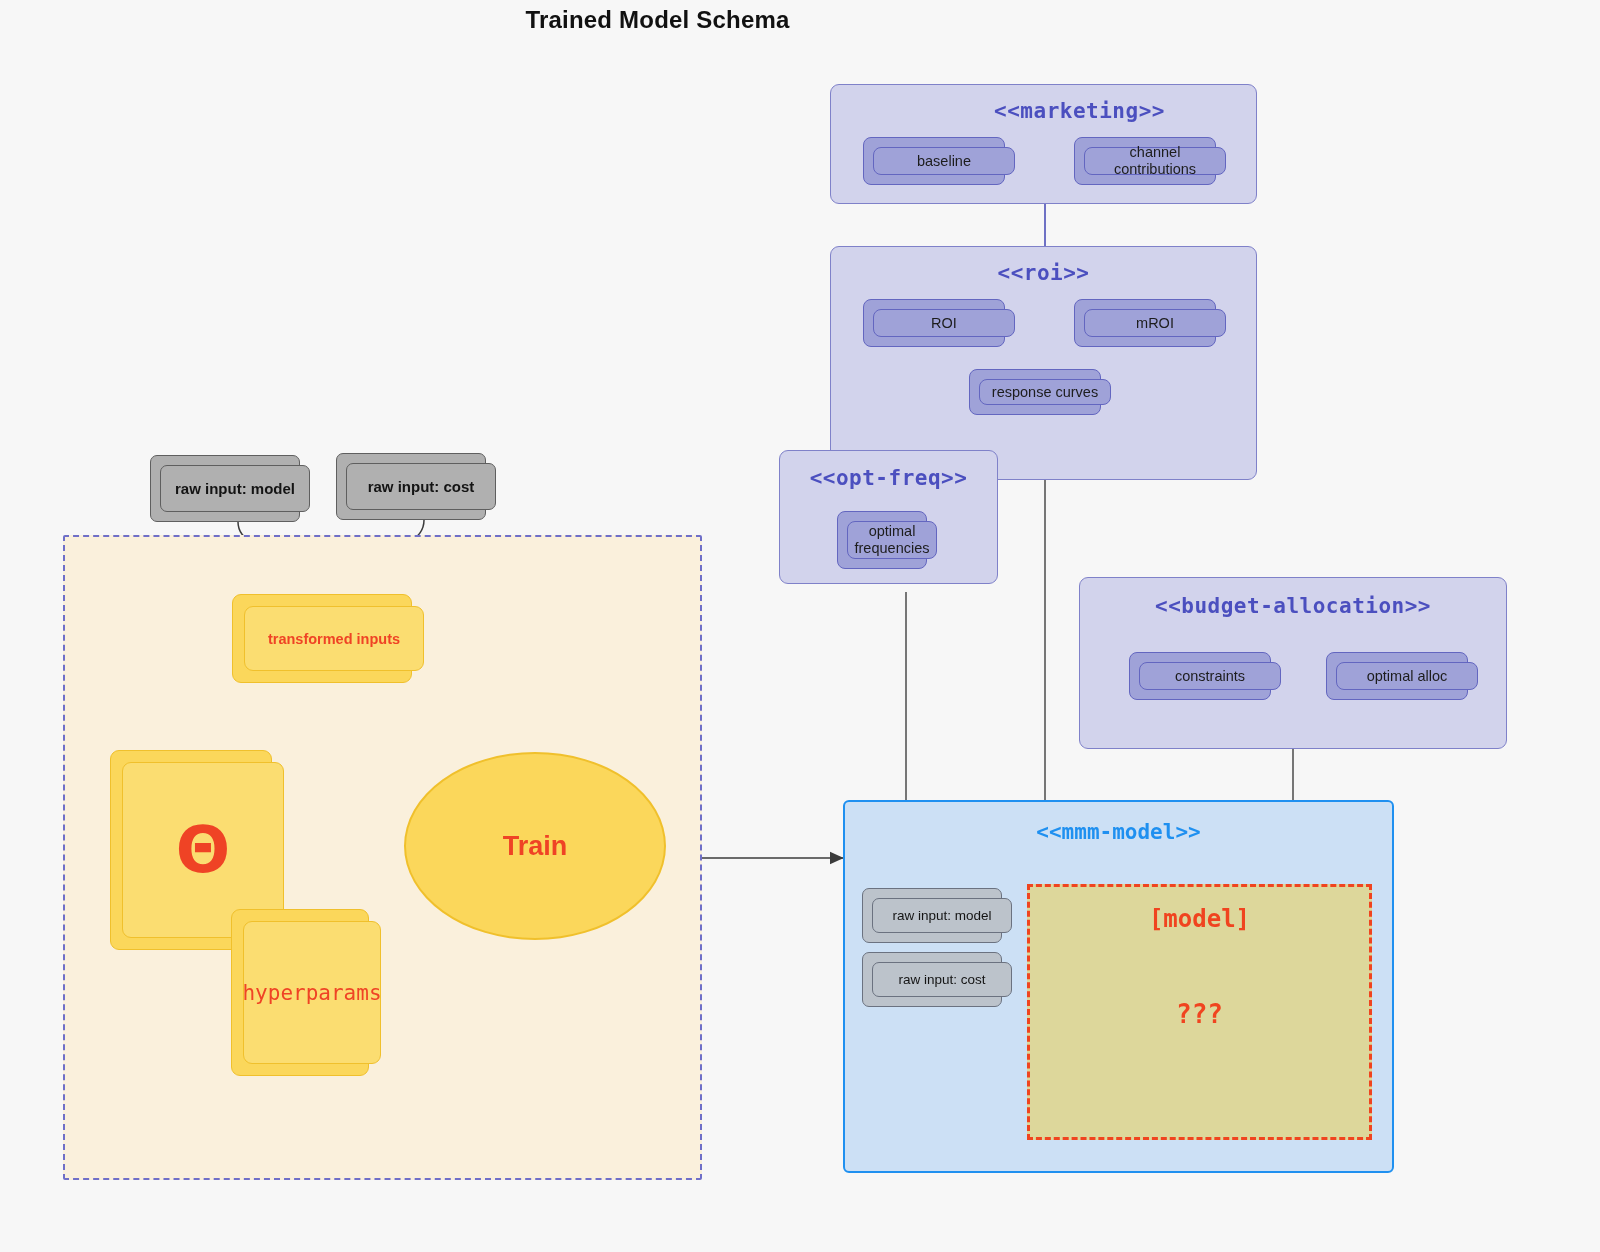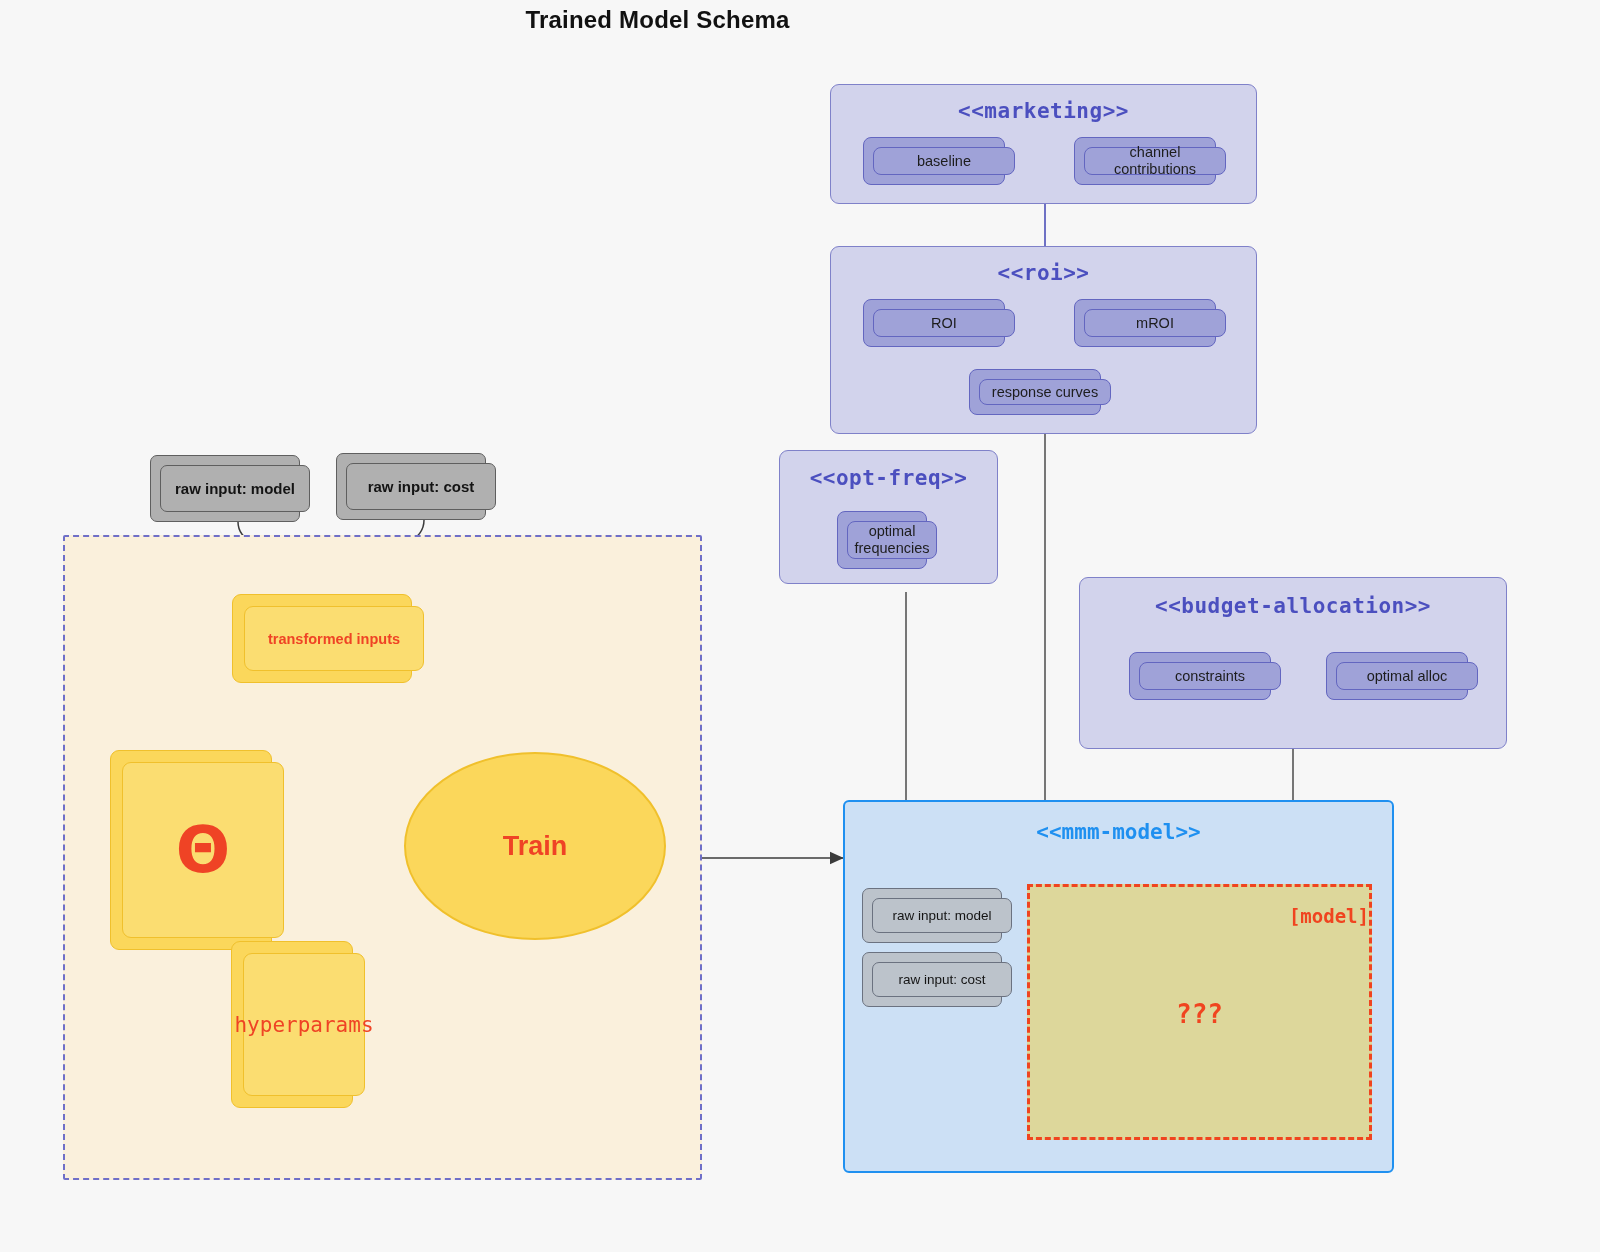--- a/index.html
+++ b/index.html
@@ -130,23 +130,23 @@
   }
 
   
   .modelbox{
     position:absolute;
     background:#ddd79b;
     border:3px dashed #f0441f;
     box-sizing:border-box;
   }
   .modelbox .m1{
-    position:absolute;left:0;top:18px;width:100%;text-align:right;
-    font-family:"DejaVu Sans Mono","Liberation Mono",monospace;
-    font-size:19px;font-weight:bold;color:#f0441f;
+    position:absolute;left:0;top:18px;width:100%;text-align:center;
+    font-family:"DejaVu Sans Mono","Liberation Mono",monospace;
+    font-size:24px;font-weight:bold;color:#f0441f;
   }
   .modelbox .m2{
     position:absolute;left:0;top:112px;width:100%;text-align:center;
     font-family:"DejaVu Sans Mono","Liberation Mono",monospace;
     font-size:26px;font-weight:bold;color:#f0441f;
   }
 </style>
 </head>
 <body>
 
@@ -191,32 +191,32 @@
     <path d="M424,627 C500,635 535,690 535,726" fill="none" stroke="#ef4325" stroke-width="2.4" marker-end="url(#arrRed)"></path>
 
     <line x1="283" y1="846" x2="398" y2="846" stroke="#ef4325" stroke-width="3" marker-end="url(#arrRed)"></line>
 
     <path d="M381,1037 C470,1035 530,1010 534,952" fill="none" stroke="#ef4325" stroke-width="2.6" marker-end="url(#arrRed)"></path>
 
     <line x1="702" y1="858" x2="843" y2="858" stroke="#3b3b3b" stroke-width="1.5" marker-end="url(#arrDark)"></line>
   </svg>
 
   <div class="pkg" style="left:830px;top:84px;width:427px;height:120px;">
-    <div class="pkg-title" style="top:14px;">&lt;&lt;marketing&gt;&gt;</div>
+    <div class="pkg-title" style="top:14px;padding-left:36px;">&lt;&lt;marketing&gt;&gt;</div>
     <div class="comp" style="left:32px;top:52px;width:152px;height:38px;">
       <div class="back"></div>
       <div class="front">baseline</div>
     </div>
     <div class="comp" style="left:243px;top:52px;width:152px;height:38px;padding-left:12px;">
       <div class="back"></div>
       <div class="front">channel contributions</div>
     </div>
   </div>
 
-  <div class="pkg" style="left:830px;top:246px;width:427px;height:188px;text-decoration:underline;">
+  <div class="pkg" style="left:830px;top:246px;width:427px;height:234px;text-decoration:underline;">
     <div class="pkg-title" style="top:14px;">&lt;&lt;roi&gt;&gt;</div>
     <div class="comp" style="left:32px;top:52px;width:152px;height:38px;">
       <div class="back"></div>
       <div class="front">ROI</div>
     </div>
     <div class="comp" style="left:243px;top:52px;width:152px;height:38px;">
       <div class="back"></div>
       <div class="front">mROI</div>
     </div>
     <div class="comp" style="left:138px;top:122px;width:142px;height:36px;">
@@ -259,21 +259,21 @@
   <div class="ycomp lbl-sans" style="left:232px;top:578px;width:192px;height:77px;margin-top:16px;">
     <div class="back"></div>
     <div class="front">transformed inputs</div>
   </div>
 
   <div class="ycomp theta" style="left:110px;top:750px;width:174px;height:188px;">
     <div class="back"></div>
     <div class="front">Θ</div>
   </div>
 
-  <div class="ycomp lbl-mono" style="left:231px;top:941px;width:134px;height:155px;">
+  <div class="ycomp lbl-mono" style="left:231px;top:909px;width:150px;height:155px;">
     <div class="back"></div>
     <div class="front">hyperparams</div>
   </div>
 
   <div class="ellipse" style="left:404px;top:752px;width:262px;height:188px;">
     <span>Train</span>
   </div>
 
   <div class="bluepkg" style="left:843px;top:800px;width:551px;height:373px;">
     <div class="bluepkg-title">&lt;&lt;mmm-model&gt;&gt;</div>

